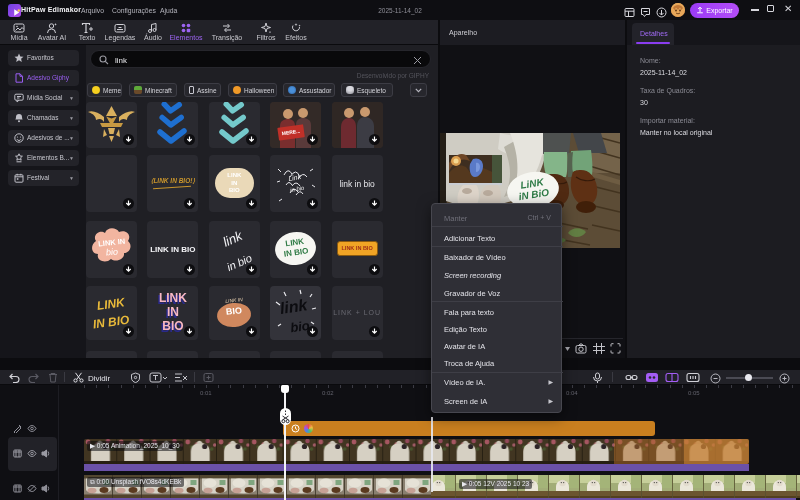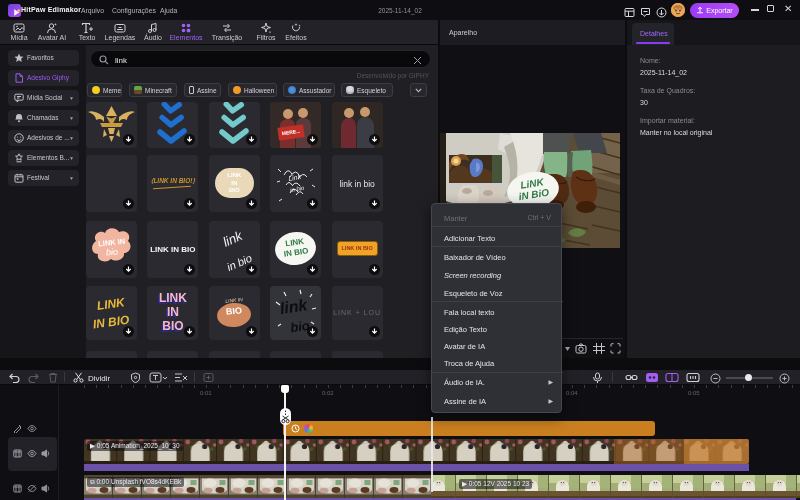--- a/index.html
+++ b/index.html
@@ -804,25 +804,25 @@
 </div>
 
 <div id="ctxmenu" class="abs">
 <div class="mi dim" style="top:10px;">Manter</div>
       <div class="mshort" style="top:10px;">Ctrl + V</div>
 <div class="msep" style="top:22px;"></div>
 <div class="mi" style="top:30px;">Adicionar Texto</div>
 <div class="msep" style="top:42px;"></div>
 <div class="mi" style="top:49px;">Baixador de Vídeo</div>
 <div class="mi" style="top:67px;font-style:italic;">Screen recording</div>
-<div class="mi" style="top:85px;">Esqueleto de Voz</div>
+<div class="mi" style="top:85px;">Gravador de Voz</div>
 <div class="msep" style="top:97px;"></div>
-<div class="mi" style="top:104px;">Fala local texto</div>
+<div class="mi" style="top:104px;">Fala para texto</div>
 <div class="mi" style="top:121px;">Edição Texto</div>
 <div class="mi" style="top:138px;">Avatar de IA</div>
 <div class="mi" style="top:155px;">Troca de Ajuda</div>
 <div class="msep" style="top:168px;"></div>
-<div class="mi" style="top:174px;">Áudio de IA.</div>
+<div class="mi" style="top:174px;">Vídeo de IA.</div>
       <div class="marr" style="top:174px;">▶</div>
-<div class="mi" style="top:193px;">Assine de IA</div>
+<div class="mi" style="top:193px;">Screen de IA</div>
       <div class="marr" style="top:193px;">▶</div>
 </div>
 </div>
 
 </body></html>

